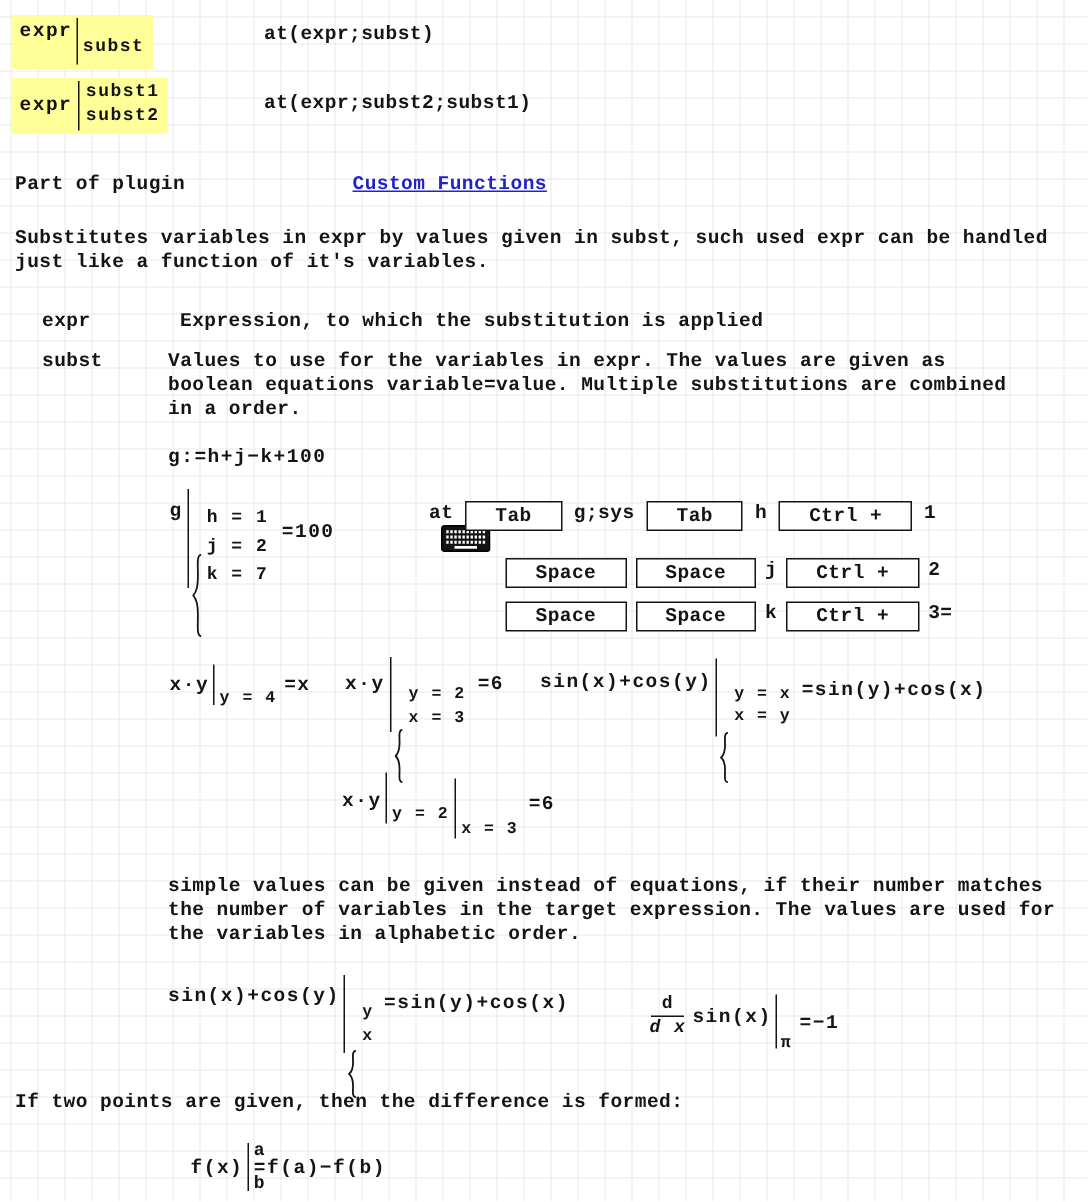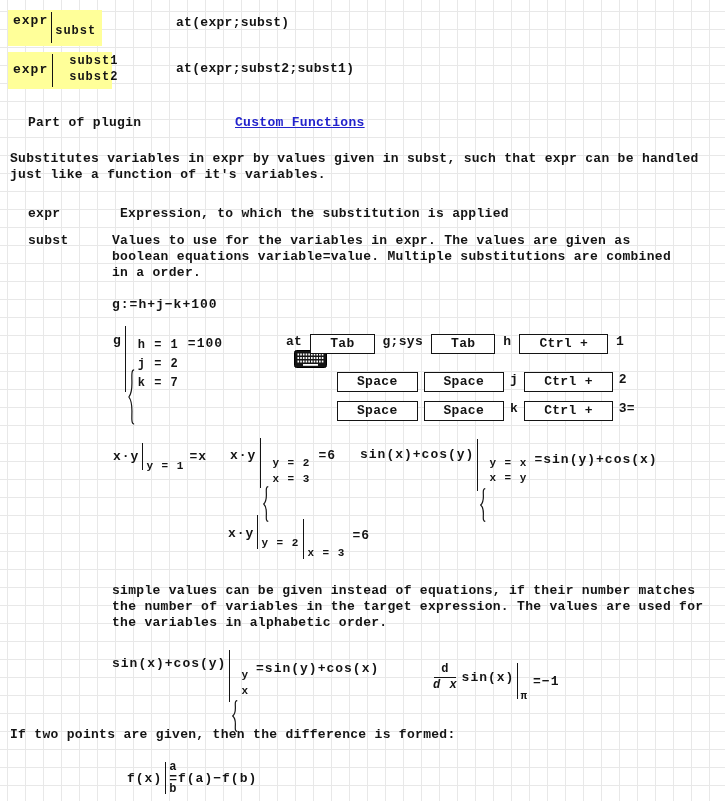--- a/index.html
+++ b/index.html
@@ -43,32 +43,32 @@
   <div class="abs hl m" style="left:8px; top:10px; width:94px; height:36px;">
     <span style="margin:3px 0 0 5px;">expr</span>
     <span class="bar" style="height:31px; margin:2px 0 0 3px;"></span>
     <span class="sub" style="font-size:12px; margin:15px 0 0 3px;">subst</span>
   </div>
   <div class="abs" style="left:176px; top:15px;">at(expr;subst)</div>
 
   <div class="abs hl m" style="left:8px; top:52px; width:104px; height:37px;">
     <span style="margin:10px 0 0 5px;">expr</span>
     <span class="bar" style="height:33px; margin:2px 0 0 4px;"></span>
-    <span class="col" style="margin:1px 0 0 16px; font-size:12px; line-height:16px;">
+    <span class="col" style="margin:1px 0 0 4px; font-size:12px; line-height:16px;">
       <span>subst1</span>
       <span>subst2</span>
     </span>
   </div>
   <div class="abs" style="left:176px; top:61px;">at(expr;subst2;subst1)</div>
 
-  <div class="abs" style="left:10px; top:115px;margin-left:18px;">Part of plugin</div>
+  <div class="abs" style="left:10px; top:115px;">Part of plugin</div>
   <a class="abs link" style="left:235px; top:115px;">Custom Functions</a>
 
   <div class="abs" style="left:10px; top:151px;">
-    <div>Substitutes variables in expr by values given in subst, such that expr can be handled</div>
+    <div>Substitutes variables in expr by values given in subst, such used expr can be handled</div>
     <div>just like a function of it's variables.</div>
   </div>
 
   <div class="abs" style="left:28px; top:206px;">expr</div>
   <div class="abs" style="left:120px; top:206px;">Expression, to which the substitution is applied</div>
 
   <div class="abs" style="left:28px; top:233px;">subst</div>
   <div class="abs" style="left:112px; top:233px;">
     <div>Values to use for the variables in expr. The values are given as</div>
     <div>boolean equations variable=value. Multiple substitutions are combined</div>
@@ -83,21 +83,21 @@
     <span class="brace" style="height:56px; margin:11px 0 0 2px;">
       <svg viewBox="0 0 8 60" preserveAspectRatio="none">
           <path d="M7 1 C3.5 1 4.5 8 4.5 15 C4.5 24 3.5 27 1 30 C3.5 33 4.5 36 4.5 45 C4.5 52 3.5 59 7 59" fill="none" stroke="#141414" stroke-width="1.2" vector-effect="non-scaling-stroke"></path>
         </svg>
     </span>
     <span class="col" style="margin:10px 0 0 3px; font-size:12px; line-height:19px;">
       <span>h = 1</span>
       <span>j = 2</span>
       <span>k = 7</span>
     </span>
-    <span style="margin:10px 0 0 9px;">=100</span>
+    <span style="margin:21px 0 0 9px;">=100</span>
   </div>
 
   <div class="abs krow" style="left:245px; top:334px;">
     <span class="kicon">
       <svg viewBox="0 0 33 18" width="33" height="18">
         <rect x="0.5" y="0.5" width="32" height="17" rx="2" fill="#141414" stroke="#000"></rect>
         <line x1="3.5" y1="4.5" x2="29.5" y2="4.5" stroke="#fff" stroke-width="2" stroke-dasharray="1.6 1.1"></line>
         <line x1="3.5" y1="8" x2="29.5" y2="8" stroke="#fff" stroke-width="2" stroke-dasharray="1.6 1.1"></line>
         <line x1="3.5" y1="11.5" x2="29.5" y2="11.5" stroke="#fff" stroke-width="2" stroke-dasharray="1.6 1.1"></line>
         <rect x="9" y="14" width="15" height="1.8" fill="#fff"></rect>
@@ -124,21 +124,21 @@
     <span class="key">Space</span>
     <span class="key">Space</span>
     <span>k</span>
     <span class="key">Ctrl +</span>
     <span>3=</span>
   </div>
 
   <div class="abs m" style="left:113px; top:443px;">
     <span style="margin-top:6px;">x·y</span>
     <span class="bar" style="height:27px; margin-left:3px;"></span>
-    <span class="sub" style="margin:17px 0 0 3px;">y = 1</span>
+    <span class="sub" style="margin:17px 0 0 3px;">y = 4</span>
     <span style="margin:6px 0 0 5px;">=x</span>
   </div>
 
   <div class="abs m" style="left:230px; top:438px;">
     <span style="margin-top:10px;">x·y</span>
     <span class="bar" style="height:50px; margin-left:4px;"></span>
     <span class="brace" style="height:36px; margin:16px 0 0 2px; width:6px;">
       <svg viewBox="0 0 8 60" preserveAspectRatio="none">
           <path d="M7 1 C3.5 1 4.5 8 4.5 15 C4.5 24 3.5 27 1 30 C3.5 33 4.5 36 4.5 45 C4.5 52 3.5 59 7 59" fill="none" stroke="#141414" stroke-width="1.2" vector-effect="non-scaling-stroke"></path>
         </svg>

